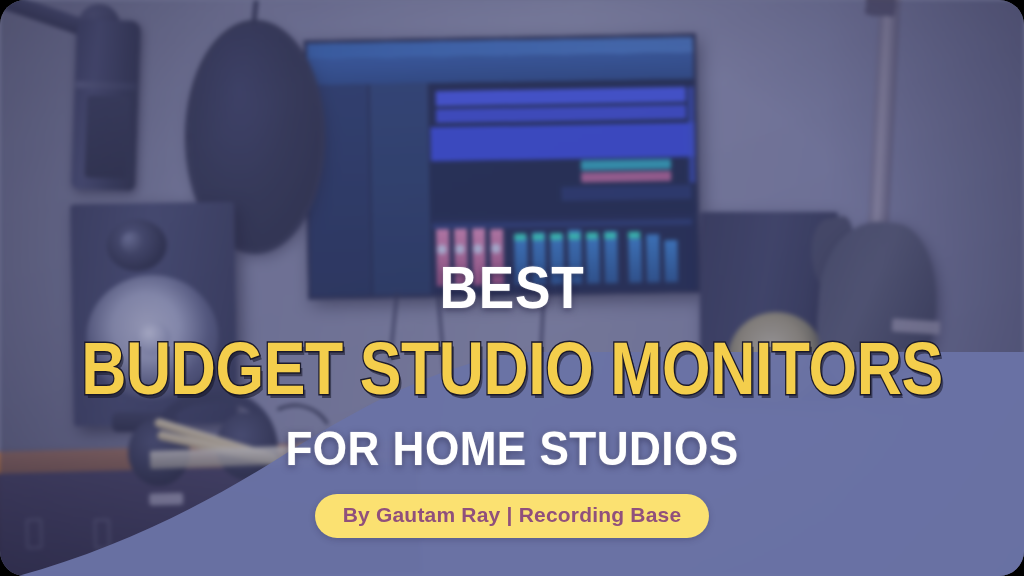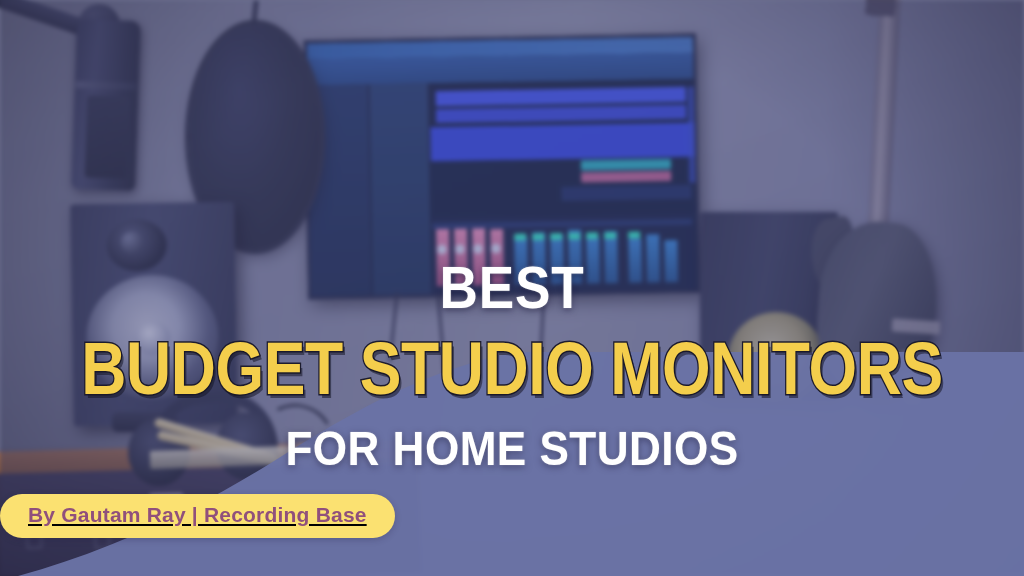--- a/index.html
+++ b/index.html
@@ -4,20 +4,21 @@
 <title>Best Budget Studio Monitors</title>
 <style>
   html,body{margin:0;padding:0;background:#000;}
   body{font-family:"Liberation Sans",sans-serif;}
 
   #thumb{
     position:relative;
     width:1024px;height:576px;
     overflow:hidden;
     background:#6c6f8e;
+    border-radius:25px;
   }
 
   
   .photo{position:absolute;inset:0;overflow:hidden;}
 
   
   .wall{
     position:absolute;inset:0;
     background:
       linear-gradient(100deg,#83869f 0%,#7b7e9a 28%,#888ba4 52%,#7e81a0 74%,#74789a 100%);
@@ -277,21 +278,21 @@
     font-weight:bold;
     letter-spacing:0.5px;
     color:#ffffff;
     font-family:"Liberation Sans",sans-serif;
     transform:scaleX(.90);
     text-shadow:0 2px 8px rgba(40,38,74,.6), 0 0 2px rgba(255,255,255,.45);
   }
 
   .byline-wrap{
     position:absolute;left:0;right:0;top:494px;
-    display:flex;text-decoration:underline;
+    display:flex;justify-content:center;
   }
   .byline{
     background:#fbe171;
     color:#90507c;
     font-size:21px;
     font-weight:bold;
     letter-spacing:.2px;
     padding:9px 28px 11px 28px;
     border-radius:22px;
     font-family:"Liberation Sans",sans-serif;

